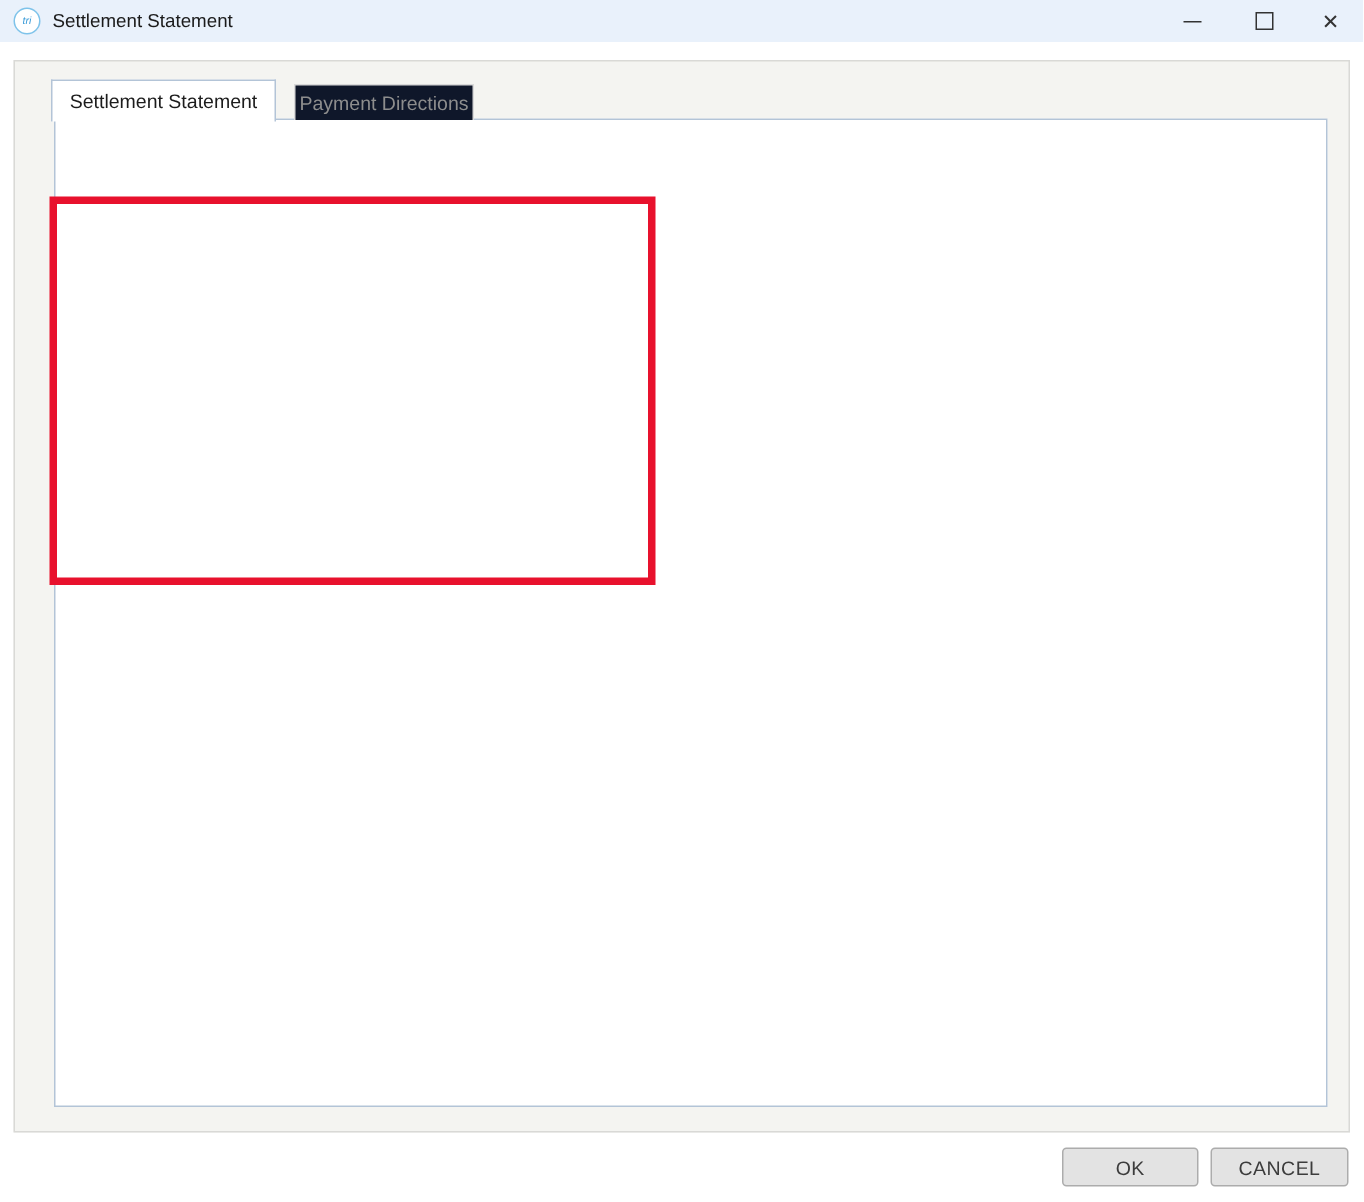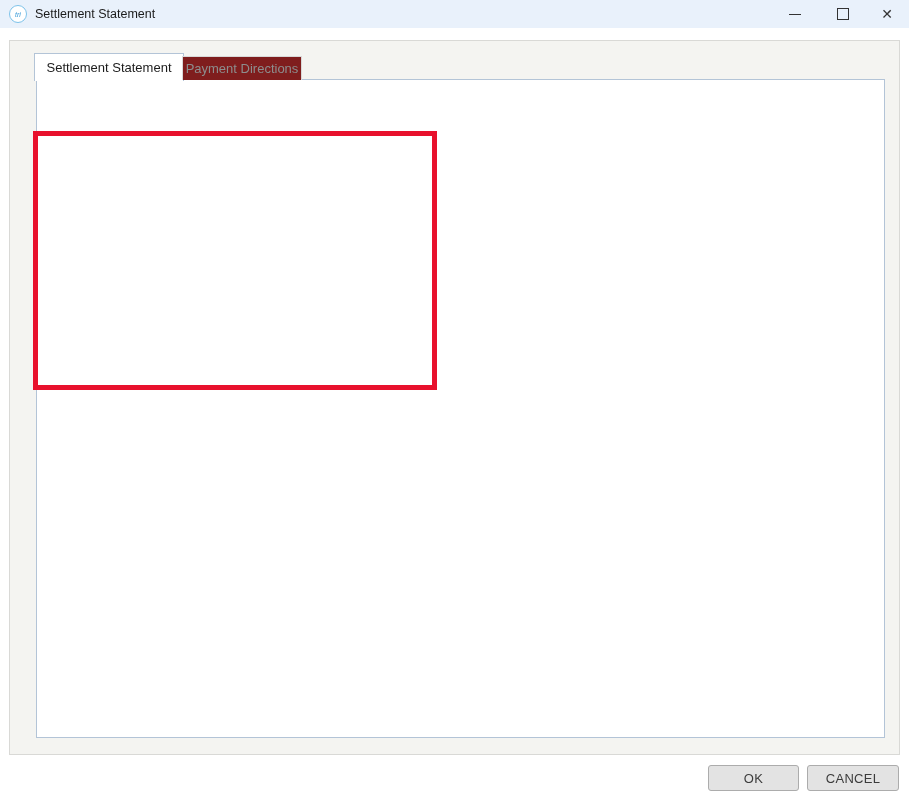--- a/index.html
+++ b/index.html
@@ -15,21 +15,21 @@
   .winbtn{position:absolute;top:0;width:44px;height:28px;display:flex;align-items:center;justify-content:center;cursor:default;}
   .minglyph{width:12px;height:0;border-top:1.4px solid #333;display:inline-block;}
   .maxglyph{width:10px;height:10px;border:1.3px solid #333;display:inline-block;}
   .closeglyph{font-size:14px;color:#333;line-height:1;}
 
   
   .outer{left:9px;top:40px;width:889px;height:713px;background:#f4f4f1;border:1px solid #d9d9d6;}
   .tabpage{left:36px;top:79px;width:847px;height:657px;background:#fff;border:1px solid #b3c4d7;z-index:1;}
   .tab{display:flex;align-items:center;justify-content:center;font-size:13px;cursor:default;}
   .tab.active{left:34px;top:53px;width:148px;height:27px;background:#fff;border:1px solid #b3c4d7;border-bottom:none;color:#1c1c1c;z-index:2;}
-  .tab.inactive{left:182px;top:56px;width:118px;height:23px;background:#7f1d1d;border:1px solid #d9d9d9;border-bottom:none;color:#8d8d8d;z-index:2;}
+  .tab.inactive{left:196px;top:56px;width:118px;height:23px;background:#0f172a;border:1px solid #d9d9d9;border-bottom:none;color:#8d8d8d;z-index:2;}
 
   
   .lbl{font-size:13px;color:#414141;white-space:nowrap;}
   .inp{background:#f7f7f7;border:1px solid #b3b3b3;border-radius:3px;font-size:12.5px;color:#9e9e9e;
     display:flex;align-items:center;justify-content:flex-end;padding:0 6px;box-sizing:border-box;}
   .inp.white{background:#fff;color:#6e6e6e;}
   .textbox{background:#f6f6f6;border:1px solid #b9b9b9;border-radius:3px;box-sizing:border-box;}
   .combo{border:1px solid #9b9b9b;border-radius:3px;display:flex;align-items:center;justify-content:flex-end;
     padding-right:6px;box-sizing:border-box;}
   .combo.gray{background:linear-gradient(#f3f3f3,#e2e2e2);}

